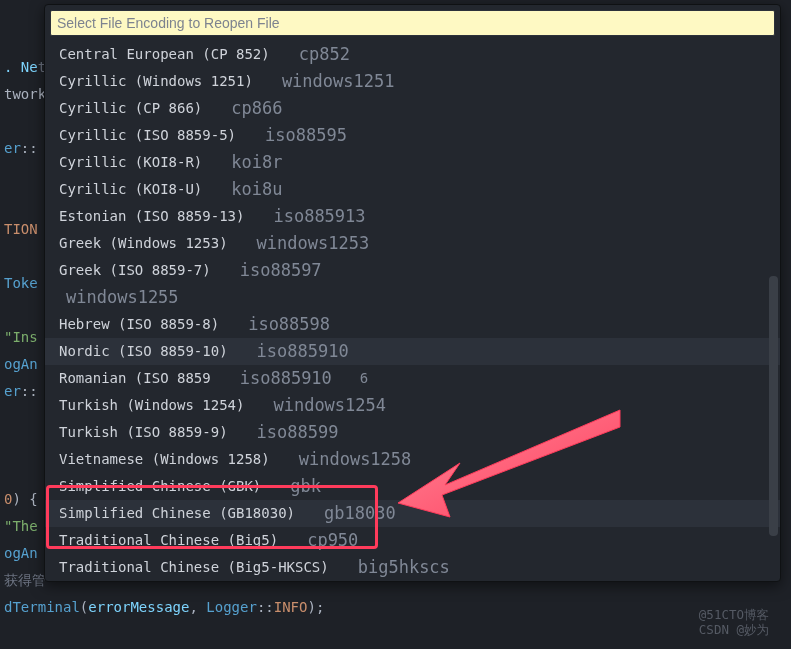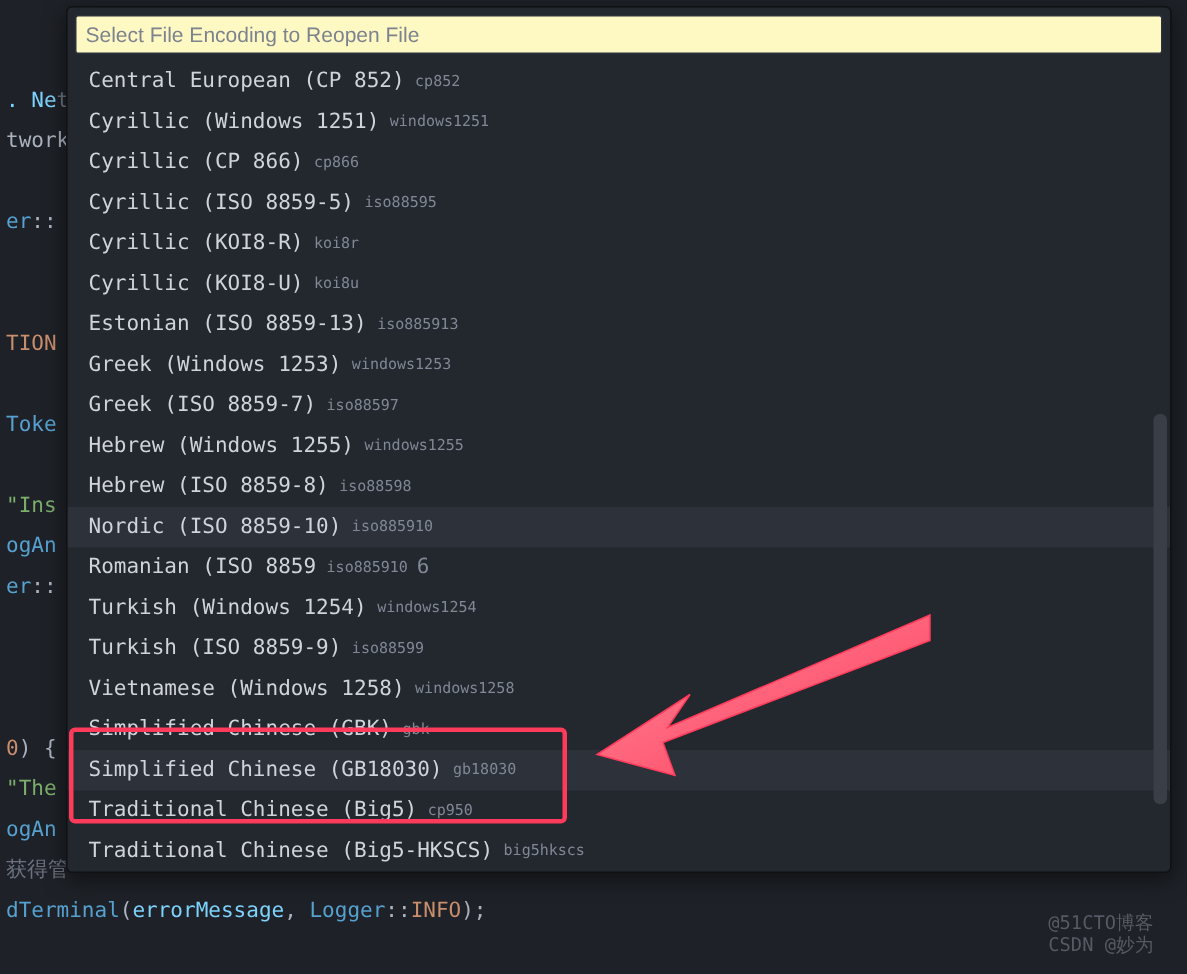--- a/index.html
+++ b/index.html
@@ -65,26 +65,27 @@
   .item {
     display: flex;
     align-items: center;
     padding: 0 14px;
     height: 27px;
     line-height: 27px;
     color: #c6c9d0;
     font-size: 14px;
     cursor: pointer;
     white-space: nowrap;
+    gap: 22px;
   }
   .item.highlight {
     background: #2c313a;
   }
   .item .label { color: #cfd3da; }
-  .item .desc  { color: #808896; margin-left: 7px; font-size: 10px; }
+  .item .desc  { color: #808896; margin-left: 7px; font-size: 17px; }
   .item .extra { color: #808896; margin-left: 6px; }
 
   .scroll-indicator {
     position: absolute;
     right: 2px;
     top: 235px;
     width: 9px;
     height: 260px;
     background: #3a3f47;
     border-radius: 4px;
@@ -187,21 +188,20 @@
       </div>
       <div class="item">
         <span class="label">Greek (Windows 1253)</span>
         <span class="desc">windows1253</span>
       </div>
       <div class="item">
         <span class="label">Greek (ISO 8859-7)</span>
         <span class="desc">iso88597</span>
       </div>
       <div class="item">
-        <span class="label">Hebrew (Windows 1255)</span>
         <span class="desc">windows1255</span>
       </div>
       <div class="item">
         <span class="label">Hebrew (ISO 8859-8)</span>
         <span class="desc">iso88598</span>
       </div>
       <div class="item highlight">
         <span class="label">Nordic (ISO 8859-10)</span>
         <span class="desc">iso885910</span>
       </div>

